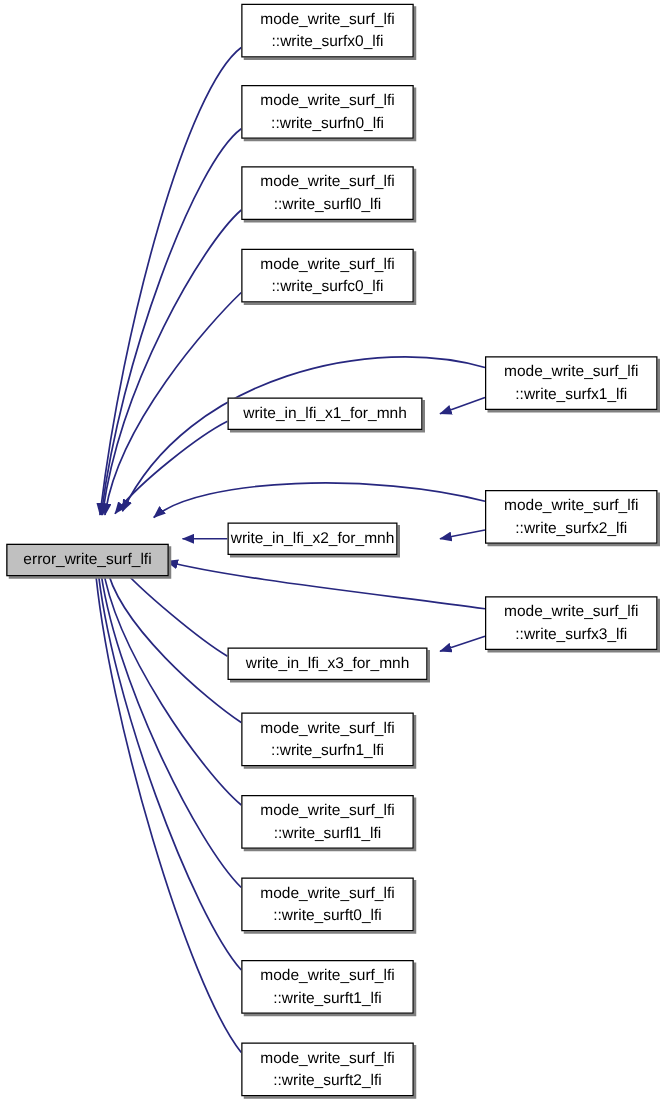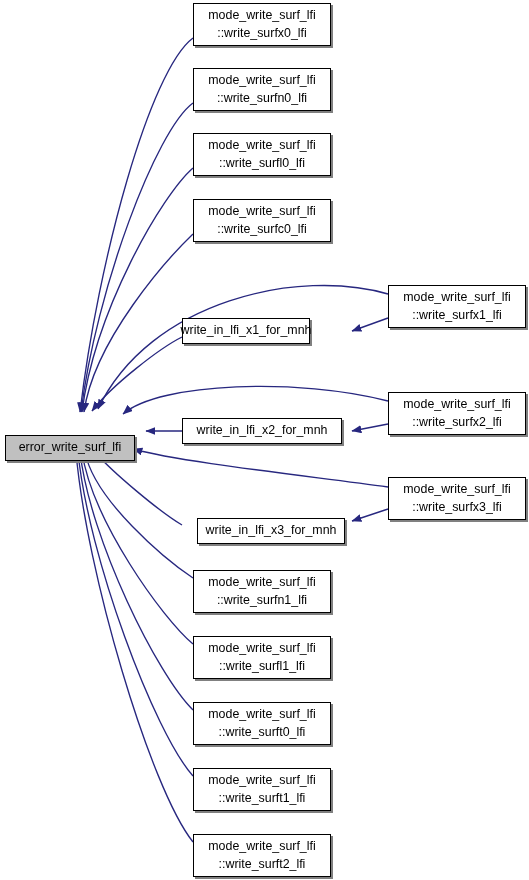--- a/index.html
+++ b/index.html
@@ -110,29 +110,29 @@
   <div class="node" style="left:193px; top:133px; width:138px; height:43px;">
     <span class="node-line">mode_write_surf_lfi</span>
     <span class="node-line">::write_surfl0_lfi</span>
   </div>
 
   <div class="node" style="left:193px; top:199px; width:138px; height:43px;">
     <span class="node-line">mode_write_surf_lfi</span>
     <span class="node-line">::write_surfc0_lfi</span>
   </div>
 
-  <div class="node" style="left:182px; top:318px; width:128px; height:26px;">
+  <div class="node" style="left:182px; top:318px; width:156px; height:26px;">
     <span class="node-line">write_in_lfi_x1_for_mnh</span>
   </div>
 
-  <div class="node" style="left:182px; top:418px; width:160px; height:26px;">
+  <div class="node" style="left:182px; top:418px; width:136px; height:26px;">
     <span class="node-line">write_in_lfi_x2_for_mnh</span>
   </div>
 
-  <div class="node" style="left:182px; top:518px; width:148px; height:26px;margin-left:15px;">
+  <div class="node" style="left:182px; top:518px; width:160px; height:26px;">
     <span class="node-line">write_in_lfi_x3_for_mnh</span>
   </div>
 
   <div class="node" style="left:193px; top:570px; width:138px; height:43px;">
     <span class="node-line">mode_write_surf_lfi</span>
     <span class="node-line">::write_surfn1_lfi</span>
   </div>
 
   <div class="node" style="left:193px; top:636px; width:138px; height:43px;">
     <span class="node-line">mode_write_surf_lfi</span>

